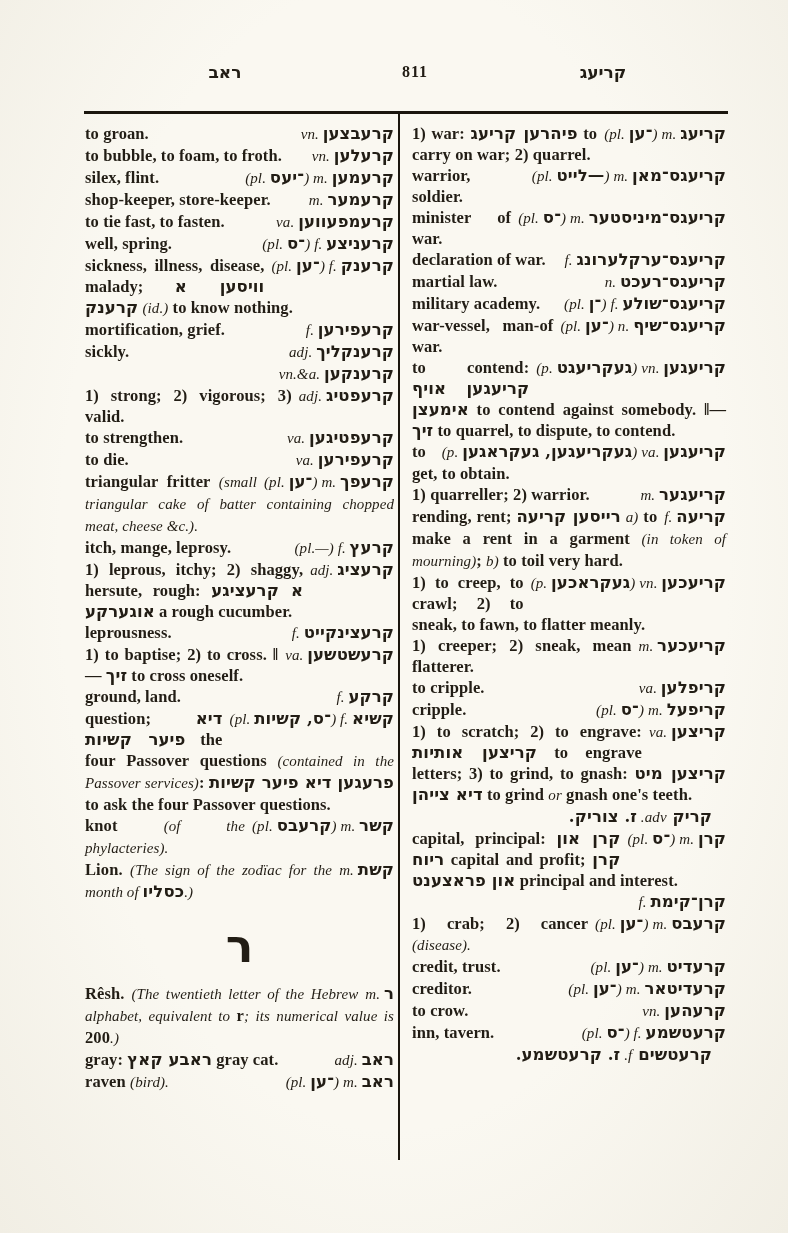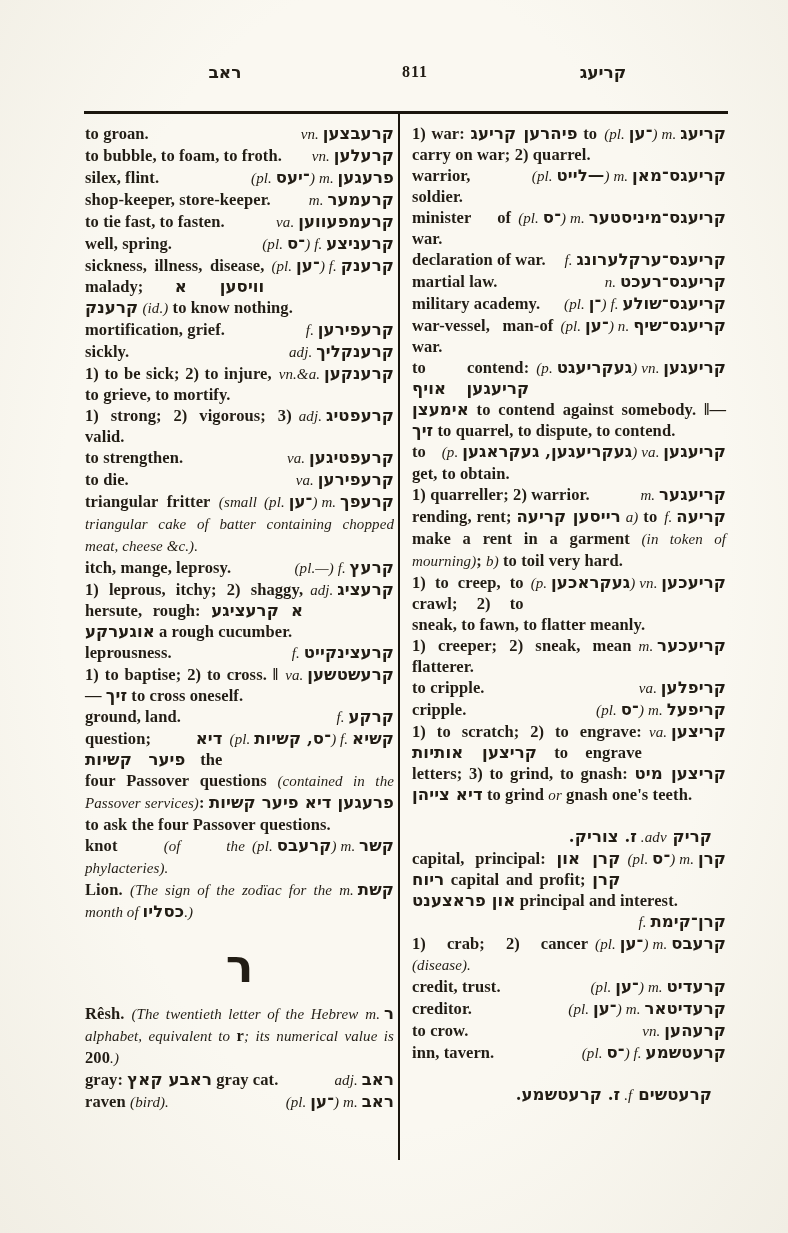--- a/index.html
+++ b/index.html
@@ -36,47 +36,47 @@
     letter-spacing:0.1px;
   }
   .entry::after{content:"";display:block;clear:both;}
   .cluster{float:right;white-space:nowrap;padding-left:7px;}
   .seg-e{font-weight:700;}
   .seg-i{font-style:italic;font-weight:400;font-size:15px;}
   .seg-h{
     font-family:"DejaVu Serif","DejaVu Sans",serif;
     font-weight:700;font-size:16.5px;line-height:1;
   }
-  .entry.see{text-align:right;padding-right:14px;margin-top:20px;}
+  .entry.see{text-align:right;padding-right:14px;}
   .letter-divider{
     text-align:center;font-size:46px;font-weight:700;line-height:1;
     padding:20px 0 14px 0;
     font-family:"DejaVu Serif","DejaVu Sans",serif;
   }
 </style>
 </head>
 <body>
 
 <div class="page">
   <div class="header-word gw-left">ראב</div>
   <div class="pageno">811</div>
   <div class="header-word gw-right">קריעג</div>
   <div class="head-rule"></div>
   <div class="col-rule"></div>
   <div class="col col-left" id="col-left">
       <div class="entry"><span class="cluster"><span class="seg-i">vn. </span><span class="seg-h">קרעבצען</span></span><span class="seg-e">to groan.</span></div>
       <div class="entry"><span class="cluster"><span class="seg-i">vn. </span><span class="seg-h">קרעלען</span></span><span class="seg-e">to bubble, to foam, to froth.</span></div>
-      <div class="entry"><span class="cluster"><span class="seg-i">(pl. </span><span class="seg-h">־יעס</span><span class="seg-i">) m. </span><span class="seg-h">פרעגען</span></span><span class="seg-e">silex, flint.</span></div>
+      <div class="entry"><span class="cluster"><span class="seg-i">(pl. </span><span class="seg-h">־יעס</span><span class="seg-i">) m. </span><span class="seg-h">קרעמען</span></span><span class="seg-e">silex, flint.</span></div>
       <div class="entry"><span class="cluster"><span class="seg-i">m. </span><span class="seg-h">קרעמער</span></span><span class="seg-e">shop-keeper, store-keeper.</span></div>
       <div class="entry"><span class="cluster"><span class="seg-i">va. </span><span class="seg-h">קרעמפעווען</span></span><span class="seg-e">to tie fast, to fasten.</span></div>
       <div class="entry"><span class="cluster"><span class="seg-i">(pl. </span><span class="seg-h">־ס</span><span class="seg-i">) f. </span><span class="seg-h">קרעניצע</span></span><span class="seg-e">well, spring.</span></div>
       <div class="entry"><span class="cluster"><span class="seg-i">(pl. </span><span class="seg-h">־ען</span><span class="seg-i">) f. </span><span class="seg-h">קרענק</span></span><span class="seg-e">sickness, illness, disease, malady; </span><span class="seg-h">וויסען א קרענק</span><span class="seg-e"> </span><span class="seg-i">(id.)</span><span class="seg-e"> to know nothing.</span></div>
       <div class="entry"><span class="cluster"><span class="seg-i">f. </span><span class="seg-h">קרעפירען</span></span><span class="seg-e">mortification, grief.</span></div>
       <div class="entry"><span class="cluster"><span class="seg-i">adj. </span><span class="seg-h">קרענקליך</span></span><span class="seg-e">sickly.</span></div>
-      <div class="entry"><span class="cluster"><span class="seg-i">vn.&amp;a. </span><span class="seg-h">קרענקען</span></span><span class="seg-e">1) to be sick; 2) to injure, to grieve, to mortify.</span></div>
+      <div class="entry"><span class="cluster"><span class="seg-i">vn.&amp;a. </span><span class="seg-h">קרענקען</span></span></div>
       <div class="entry"><span class="cluster"><span class="seg-i">adj. </span><span class="seg-h">קרעפטיג</span></span><span class="seg-e">1) strong; 2) vigorous; 3) valid.</span></div>
       <div class="entry"><span class="cluster"><span class="seg-i">va. </span><span class="seg-h">קרעפטיגען</span></span><span class="seg-e">to strengthen.</span></div>
       <div class="entry"><span class="cluster"><span class="seg-i">va. </span><span class="seg-h">קרעפירען</span></span><span class="seg-e">to die.</span></div>
       <div class="entry"><span class="cluster"><span class="seg-i">(pl. </span><span class="seg-h">־ען</span><span class="seg-i">) m. </span><span class="seg-h">קרעפך</span></span><span class="seg-e">triangular fritter </span><span class="seg-i">(small triangular cake of batter containing chopped meat, cheese &amp;c.).</span></div>
       <div class="entry"><span class="cluster"><span class="seg-i">(pl.—) f. </span><span class="seg-h">קרעץ</span></span><span class="seg-e">itch, mange, leprosy.</span></div>
       <div class="entry"><span class="cluster"><span class="seg-i">adj. </span><span class="seg-h">קרעציג</span></span><span class="seg-e">1) leprous, itchy; 2) shaggy, hersute, rough: </span><span class="seg-h">א קרעציגע אוגערקע</span><span class="seg-e"> a rough cucumber.</span></div>
       <div class="entry"><span class="cluster"><span class="seg-i">f. </span><span class="seg-h">קרעצינקייט</span></span><span class="seg-e">leprousness.</span></div>
       <div class="entry"><span class="cluster"><span class="seg-i">va. </span><span class="seg-h">קרעשטשען</span></span><span class="seg-e">1) to baptise; 2) to cross. ‖ — </span><span class="seg-h">זיך</span><span class="seg-e"> to cross oneself.</span></div>
       <div class="entry"><span class="cluster"><span class="seg-i">f. </span><span class="seg-h">קרקע</span></span><span class="seg-e">ground, land.</span></div>
       <div class="entry"><span class="cluster"><span class="seg-i">(pl. </span><span class="seg-h">־ס, קשיות</span><span class="seg-i">) f. </span><span class="seg-h">קשיא</span></span><span class="seg-e">question; </span><span class="seg-h">דיא פיער קשיות</span><span class="seg-e"> the four Passover questions </span><span class="seg-i">(contained in the Passover services)</span><span class="seg-e">: </span><span class="seg-h">פרעגען דיא פיער קשיות</span><span class="seg-e"> to ask the four Passover questions.</span></div>

